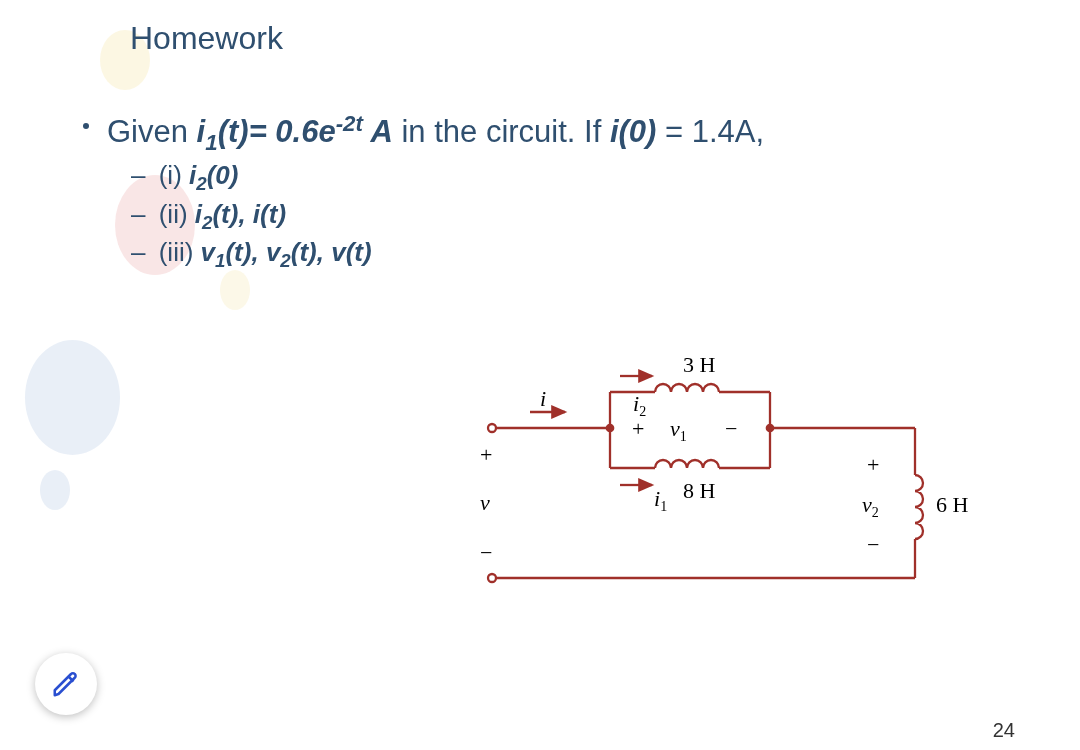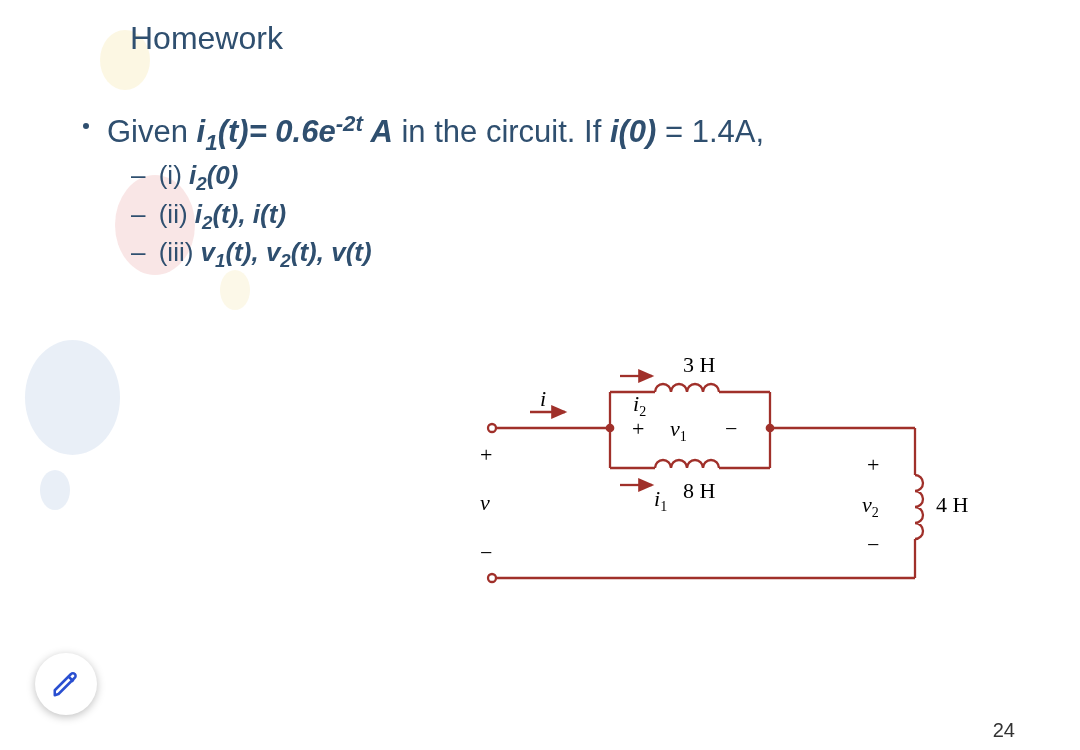--- a/index.html
+++ b/index.html
@@ -224,21 +224,21 @@
     <div class="clabel" style="left:178px; top:106px;margin-left:16px;"><i>i</i><span class="csup">1</span></div>
     <div class="clabel" style="left:223px; top:98px;">8 H</div>
 
     <div class="clabel" style="left:20px; top:62px;">+</div>
     <div class="clabel" style="left:20px; top:110px; font-style:italic;">v</div>
     <div class="clabel" style="left:20px; top:160px;">−</div>
 
     <div class="clabel" style="left:407px; top:72px;">+</div>
     <div class="clabel" style="left:402px; top:112px;"><i>v</i><span class="csup">2</span></div>
     <div class="clabel" style="left:407px; top:152px;">−</div>
-    <div class="clabel" style="left:476px; top:112px;">4 H</div>
+    <div class="clabel" style="left:476px; top:112px;">6 H</div>
   </div>
 
   <div class="page-num">24</div>
 
   <div class="pen-button">
     <svg width="30" height="30" viewBox="0 0 24 24">
       <path d="M3 21 L6 20 L19 7 a2 2 0 0 0 0 -3 a2 2 0 0 0 -3 0 L3 17 Z" fill="none" stroke="#2a4fd0" stroke-width="2" stroke-linejoin="round"></path>
       <path d="M14 6 L18 10" stroke="#2a4fd0" stroke-width="2"></path>
     </svg>
   </div>

